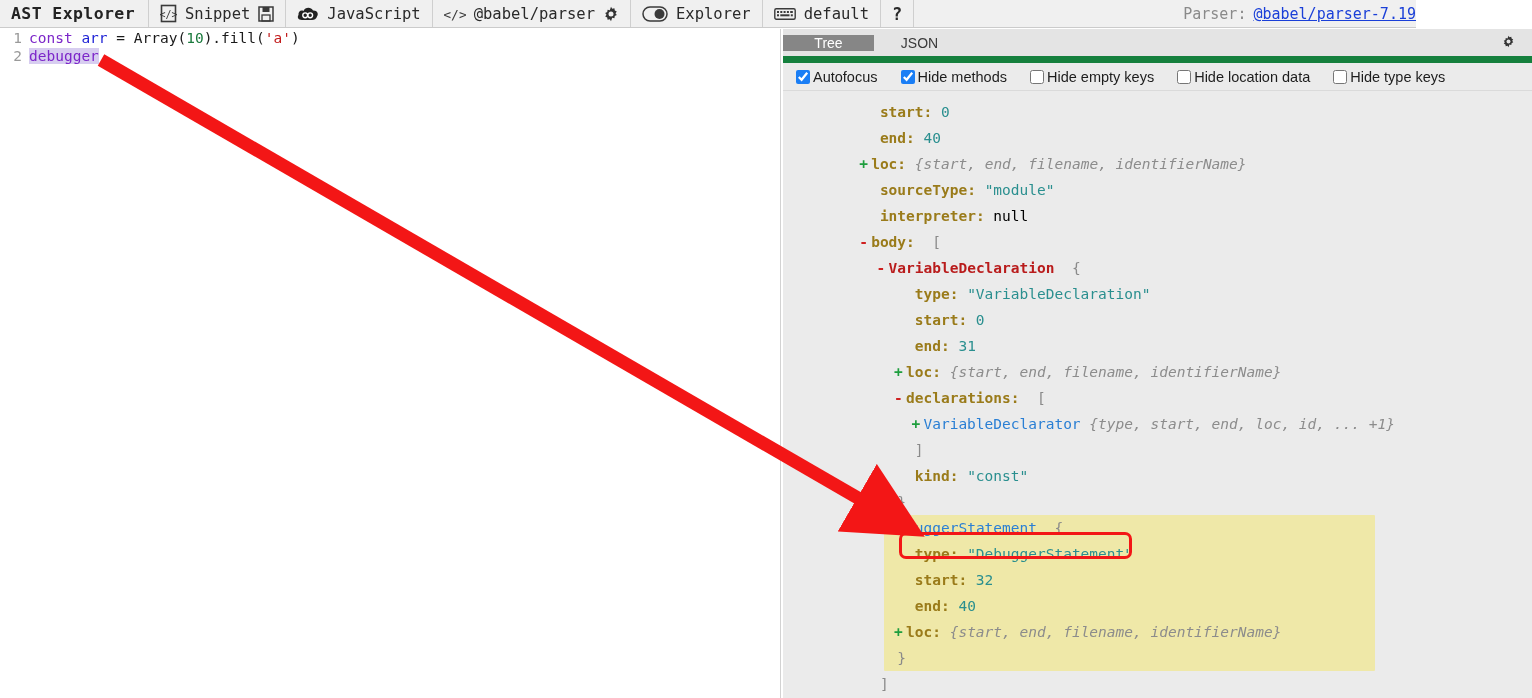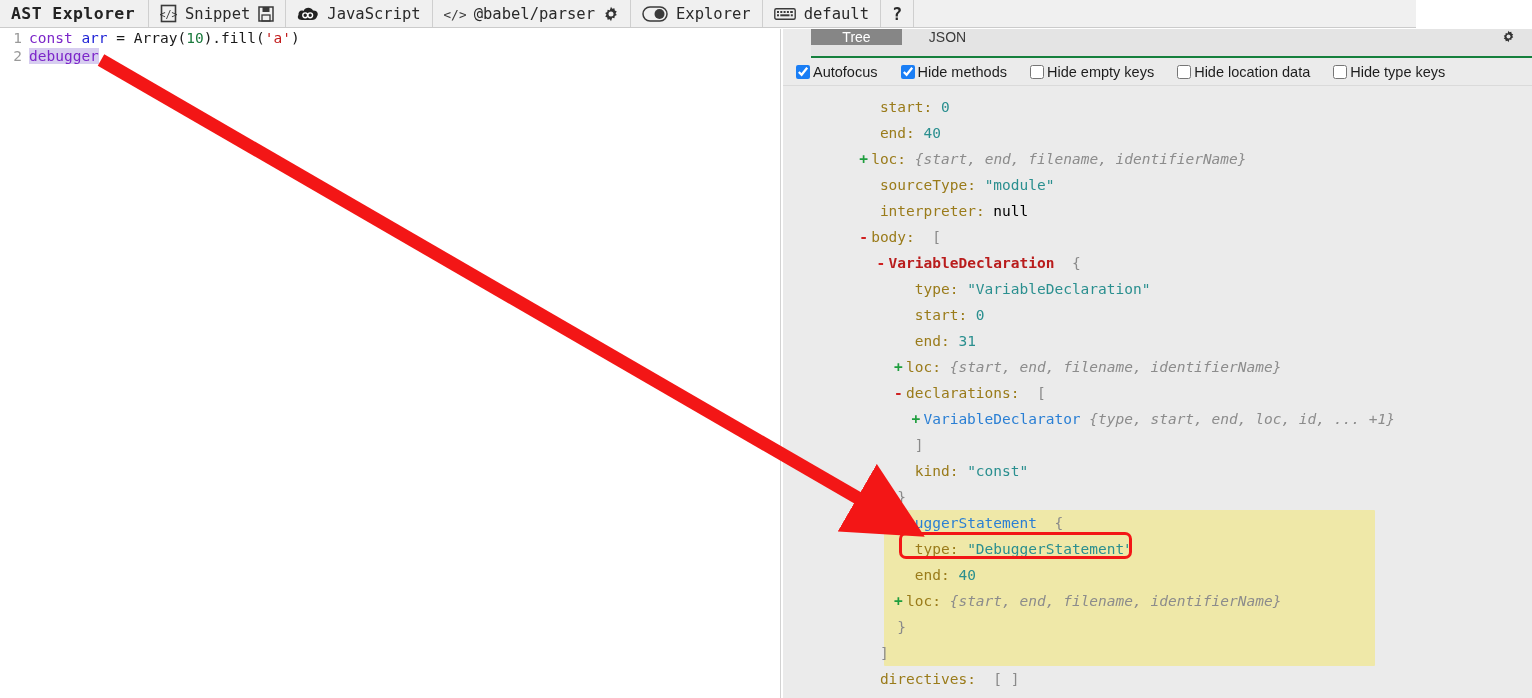--- a/index.html
+++ b/index.html
@@ -112,26 +112,25 @@
   #astpane {
     position: absolute;
     left: 783px; top: 29px;
     width: 749px;
     height: 669px;
     background: #ebebeb;
     overflow: hidden;
   }
   #tabbar {
     display: flex;
-    align-items: flex-start;
+    align-items: center;
     height: 27px;
     background: #e4e4e4;
-    border-bottom: 2px solid #15803d;
+    border-bottom: 7px solid #15803d;
     position: relative;
-    margin-left: 28px;
   }
   .tab {
     display: flex;
     align-items: center;
     justify-content: center;
     width: 91px;
     font-family: "Liberation Sans", sans-serif;
     font-size: 14px;
     color: #3a3a3a;
     cursor: default;
@@ -189,21 +188,21 @@
     white-space: pre;
     position: relative;
   }
   .toggle {
     font-weight: bold;
     display: inline-block;
     width: 12px;
   }
   .tg-plus { color: #1e9e3e; }
   .tg-minus { color: #cf2020; }
-  .k { color: #9a7b1a; font-weight: normal; }
+  .k { color: #9a7b1a; font-weight: bold; }
   .v-num { color: #2a8f8f; }
   .v-str { color: #2a8f8f; }
   .v-null { color: #000000; }
   .punct { color: #8a8a8a; }
   .nodename { color: #b91c1c; font-weight: bold; }
   .nodelink { color: #2a7fd4; }
   .preview { color: #8c8c8c; font-style: italic; }
 
   .hl-block {
     position: absolute;
@@ -314,20 +313,24 @@
     </span>
     <span class="tb-label">default</span>
   </div>
 
   <div class="tb-group">
     <span class="tb-label" style="font-weight:bold;font-size:17px">?</span>
   </div>
 
   <div class="tb-spacer"></div>
 
+  <div class="tb-group nobord tb-parser">
+    <span class="tb-parser-lbl">Parser:</span>
+    <span class="tb-parser-link">@babel/parser-7.19</span>
+  </div>
 </div>
 
 <div id="editor">
   <div id="editor-lines">
       <div class="code-line"><span class="gutter">1</span><span><span class="tok-kw">const</span><span class="tok-plain"> </span><span class="tok-var">arr</span><span class="tok-plain"> = Array(</span><span class="tok-num">10</span><span class="tok-plain">).fill(</span><span class="tok-str">'a'</span><span class="tok-plain">)</span></span></div>
       <div class="code-line"><span class="gutter">2</span><span><span class="tok-kw sel-hl">debugger</span></span></div>
     </div>
 </div>
 
 <div id="astpane">
@@ -381,20 +384,21 @@
       <div class="trow" style="padding-left: 119.76px;"><span class="toggle"> </span><span class="k">start:</span><span class="v-num"> 0</span></div>
       <div class="trow" style="padding-left: 119.76px;"><span class="toggle"> </span><span class="k">end:</span><span class="v-num"> 31</span></div>
       <div class="trow" style="padding-left: 111.04px;"><span class="toggle tg-plus">+</span><span class="k">loc:</span><span class="preview"> {start, end, filename, identifierName}</span></div>
       <div class="trow" style="padding-left: 111.04px;"><span class="toggle tg-minus">-</span><span class="k">declarations:</span><span class="punct">  [</span></div>
       <div class="trow" style="padding-left: 128.48px;"><span class="toggle tg-plus">+</span><span class="nodelink">VariableDeclarator</span><span class="preview"> {type, start, end, loc, id, ... +1}</span></div>
       <div class="trow" style="padding-left: 119.76px;"><span class="toggle"> </span><span class="punct">]</span></div>
       <div class="trow" style="padding-left: 119.76px;"><span class="toggle"> </span><span class="k">kind:</span><span class="v-str"> "const"</span></div>
       <div class="trow" style="padding-left: 102.32px;"><span class="toggle"> </span><span class="punct">}</span></div>
       <div class="trow" style="padding-left: 93.6px;"><span class="toggle"> </span><span class="nodelink">DebuggerStatement</span><span class="punct">  {</span></div>
       <div class="trow" style="padding-left: 119.76px;"><span class="toggle"> </span><span class="k">type:</span><span class="v-str"> "DebuggerStatement"</span></div>
+      <div class="trow" style="padding-left: 119.76px;"><span class="toggle"> </span><span class="k">start:</span><span class="v-num"> 32</span></div>
       <div class="trow" style="padding-left: 119.76px;"><span class="toggle"> </span><span class="k">end:</span><span class="v-num"> 40</span></div>
       <div class="trow" style="padding-left: 111.04px;"><span class="toggle tg-plus">+</span><span class="k">loc:</span><span class="preview"> {start, end, filename, identifierName}</span></div>
       <div class="trow" style="padding-left: 102.32px;"><span class="toggle"> </span><span class="punct">}</span></div>
       <div class="trow" style="padding-left: 84.88px;"><span class="toggle"> </span><span class="punct">]</span></div>
       <div class="trow" style="padding-left: 84.88px;"><span class="toggle"> </span><span class="k">directives:</span><span class="punct">  [ ]</span></div>
     </div>
 </div>
 
 <div id="type-annot" style="top: 532px; border-color: rgb(243, 22, 22);"></div>
 

